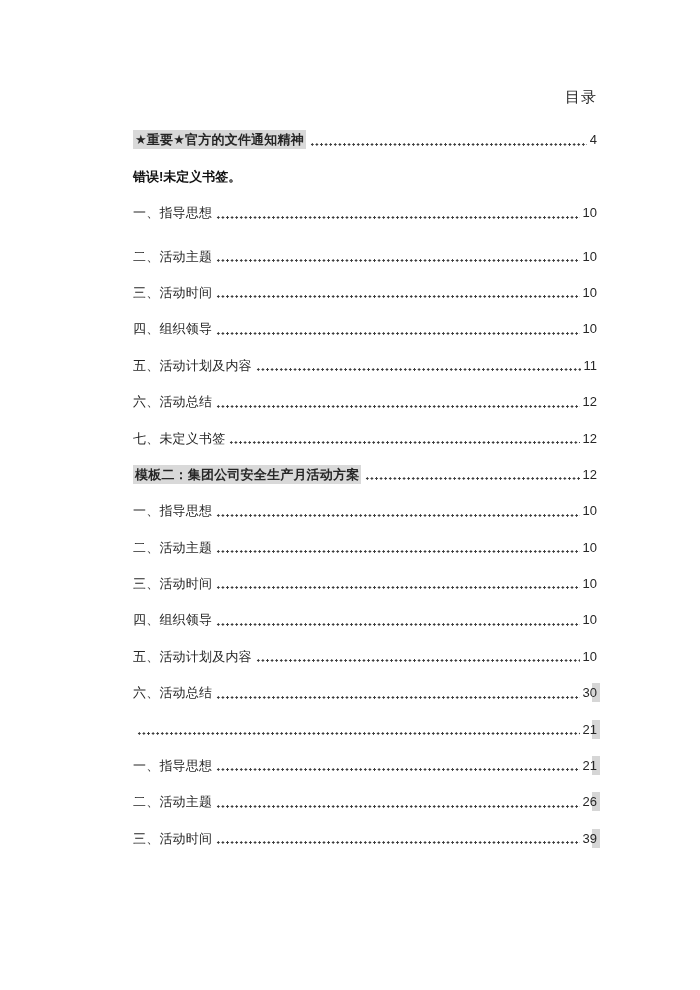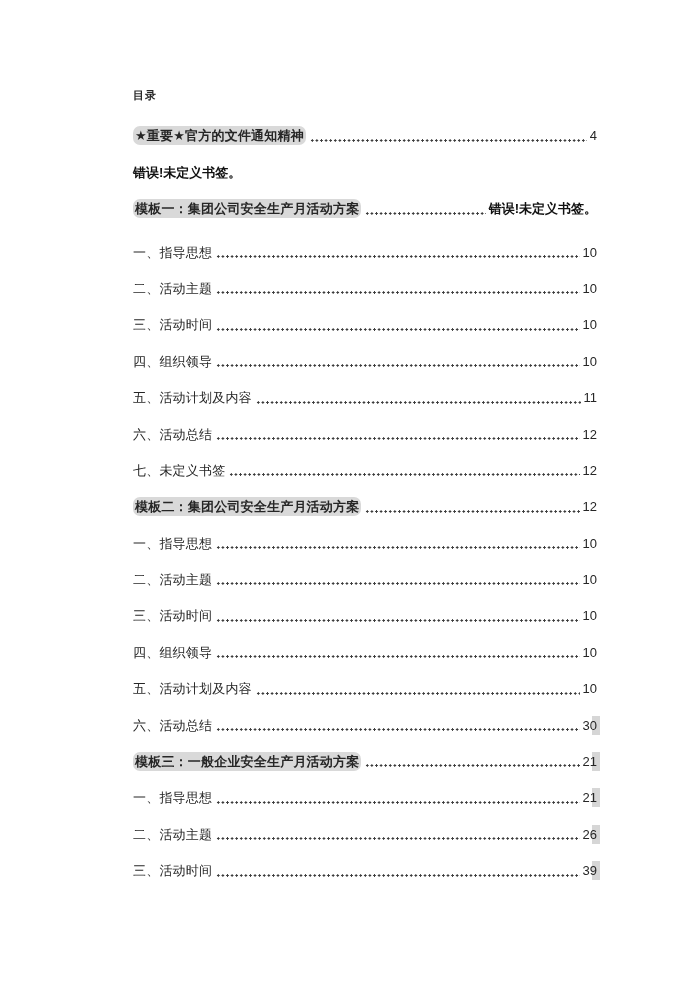--- a/index.html
+++ b/index.html
@@ -16,23 +16,23 @@
   }
   .page {
     box-sizing: border-box;
     width: 700px;
     height: 990px;
     padding-top: 88px;
     background: #ffffff;
   }
   .doc-title {
     margin: 0 103px 0 133px;
-    text-align: left;
-    font-size: 11px;
-    font-weight: bold;
+    text-align: right;
+    font-size: 15px;
+    font-weight: normal;
     color: var(--txt, #262626);
     letter-spacing: 1px;
   }
   .toc {
     margin: 6px 103px 0 133px;
     width: 464px;
   }
   .row {
     display: flex;
     align-items: flex-end;
@@ -44,21 +44,20 @@
   .label {
     flex: 0 0 auto;
     font-size: 13px;
     line-height: 19px;
     white-space: nowrap;
     letter-spacing: 0.2px;
   }
   .label.hl {
     background: var(--hl, #d9d9d9);
     padding: 0 2px;
-    border-radius: 7px;
   }
   .label.b { font-weight: bold; }
   .leader {
     flex: 1 1 auto;
     align-self: stretch;
     margin: 0 3px 0 4px;
     background-image: radial-gradient(circle, #3c3c3c 1px, rgba(0,0,0,0) 1.15px);
     background-size: 4.6px 4.6px;
     background-repeat: repeat-x;
     background-position: left bottom 3px;
@@ -93,25 +92,20 @@
   <div class="doc-title">目录</div>
 
   <div class="toc" id="toc-list">
       <div class="row">
     <span class="label hl b">★重要★官方的文件通知精神</span>
     <span class="leader"></span>
     <span class="pageref"><span class="num">4</span></span>
   </div>
       <div class="row no-leader">
 
-    <span class="pageref err"><span class="num">错误!未定义书签。</span></span>
-  </div>
-      <div class="row">
-    <span class="label hl b">模板一：集团公司安全生产月活动方案</span>
-    <span class="leader"></span>
     <span class="pageref err"><span class="num">错误!未定义书签。</span></span>
   </div>
       <div class="row">
     <span class="label">一、指导思想</span>
     <span class="leader"></span>
     <span class="pageref"><span class="num">10</span></span>
   </div>
       <div class="row">
     <span class="label">二、活动主题</span>
     <span class="leader"></span>
@@ -171,21 +165,20 @@
     <span class="label">五、活动计划及内容</span>
     <span class="leader"></span>
     <span class="pageref"><span class="num">10</span></span>
   </div>
       <div class="row">
     <span class="label">六、活动总结</span>
     <span class="leader"></span>
     <span class="pageref"><span class="mark"></span><span class="num">30</span></span>
   </div>
       <div class="row">
-    <span class="label hl b">模板三：一般企业安全生产月活动方案</span>
     <span class="leader"></span>
     <span class="pageref"><span class="mark"></span><span class="num">21</span></span>
   </div>
       <div class="row">
     <span class="label">一、指导思想</span>
     <span class="leader"></span>
     <span class="pageref"><span class="mark"></span><span class="num">21</span></span>
   </div>
       <div class="row">
     <span class="label">二、活动主题</span>

